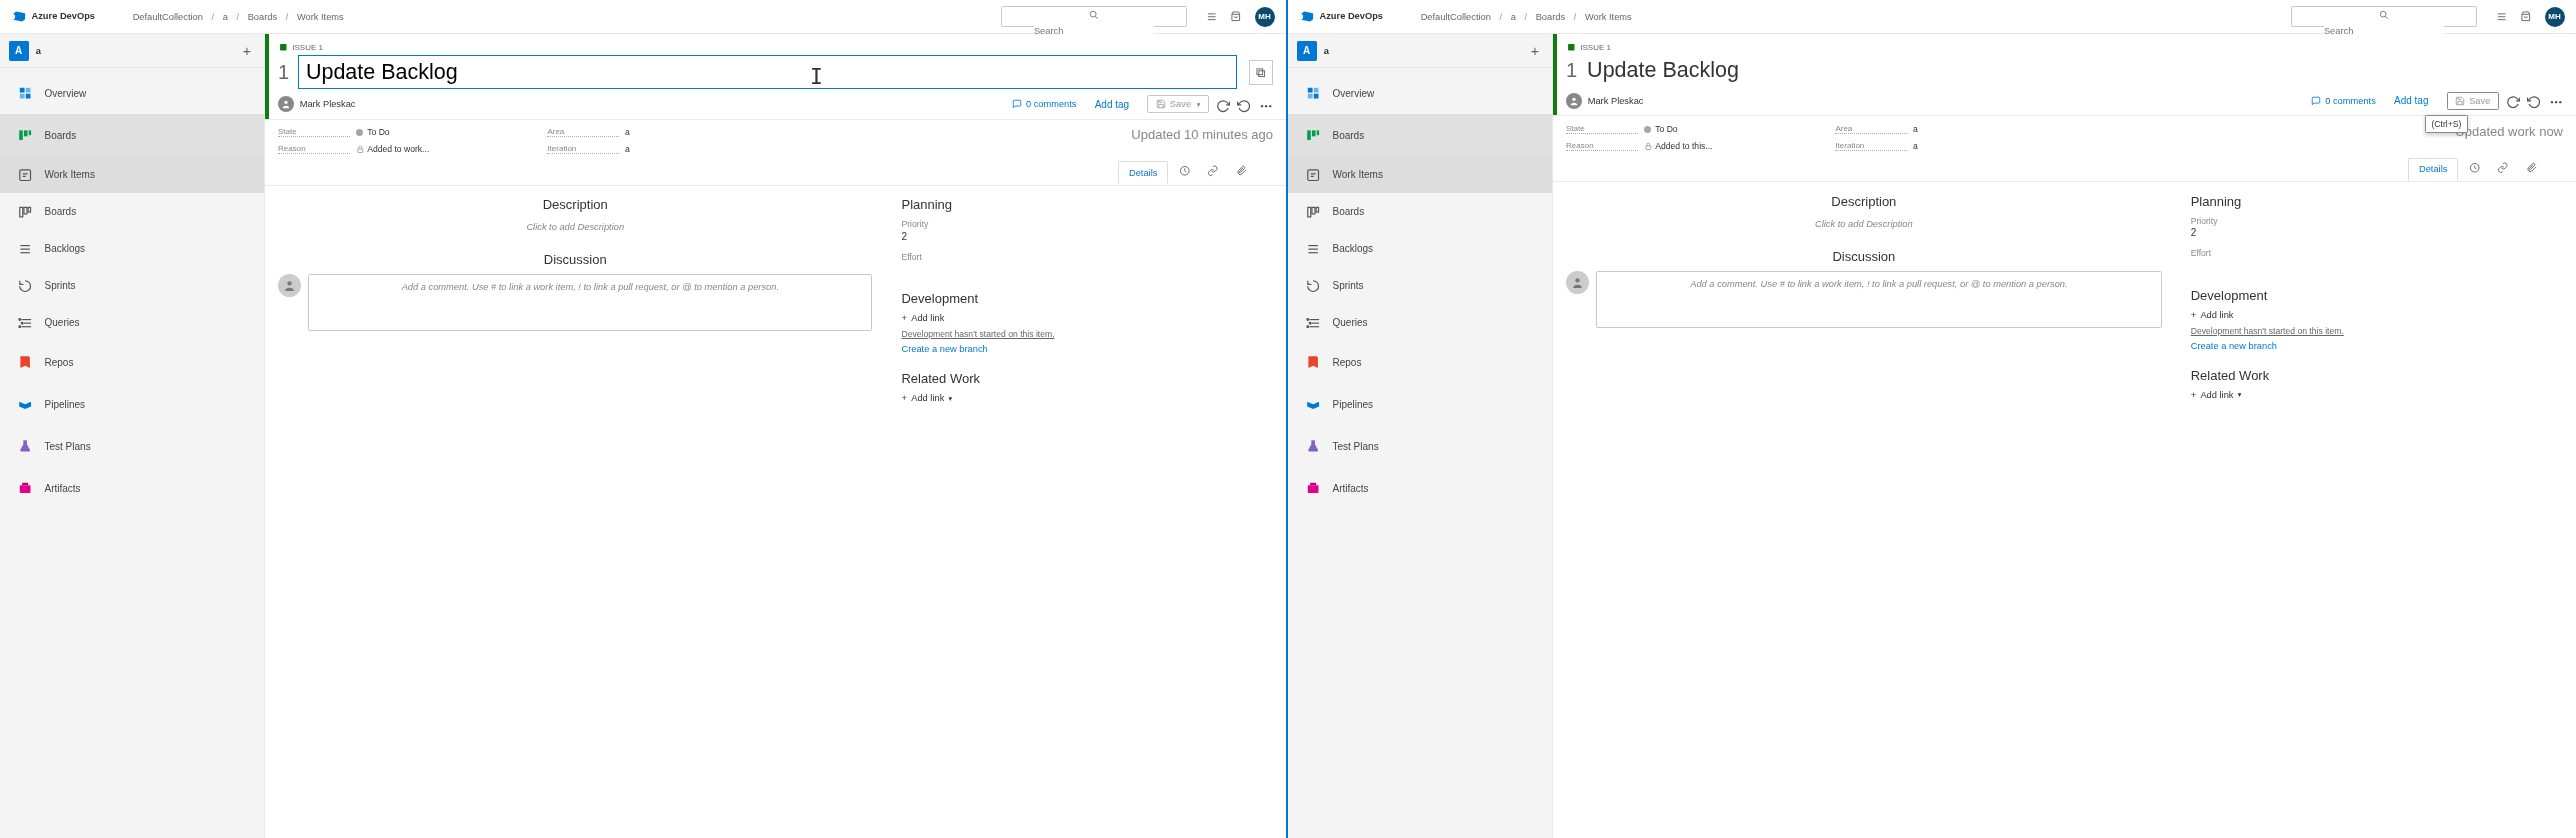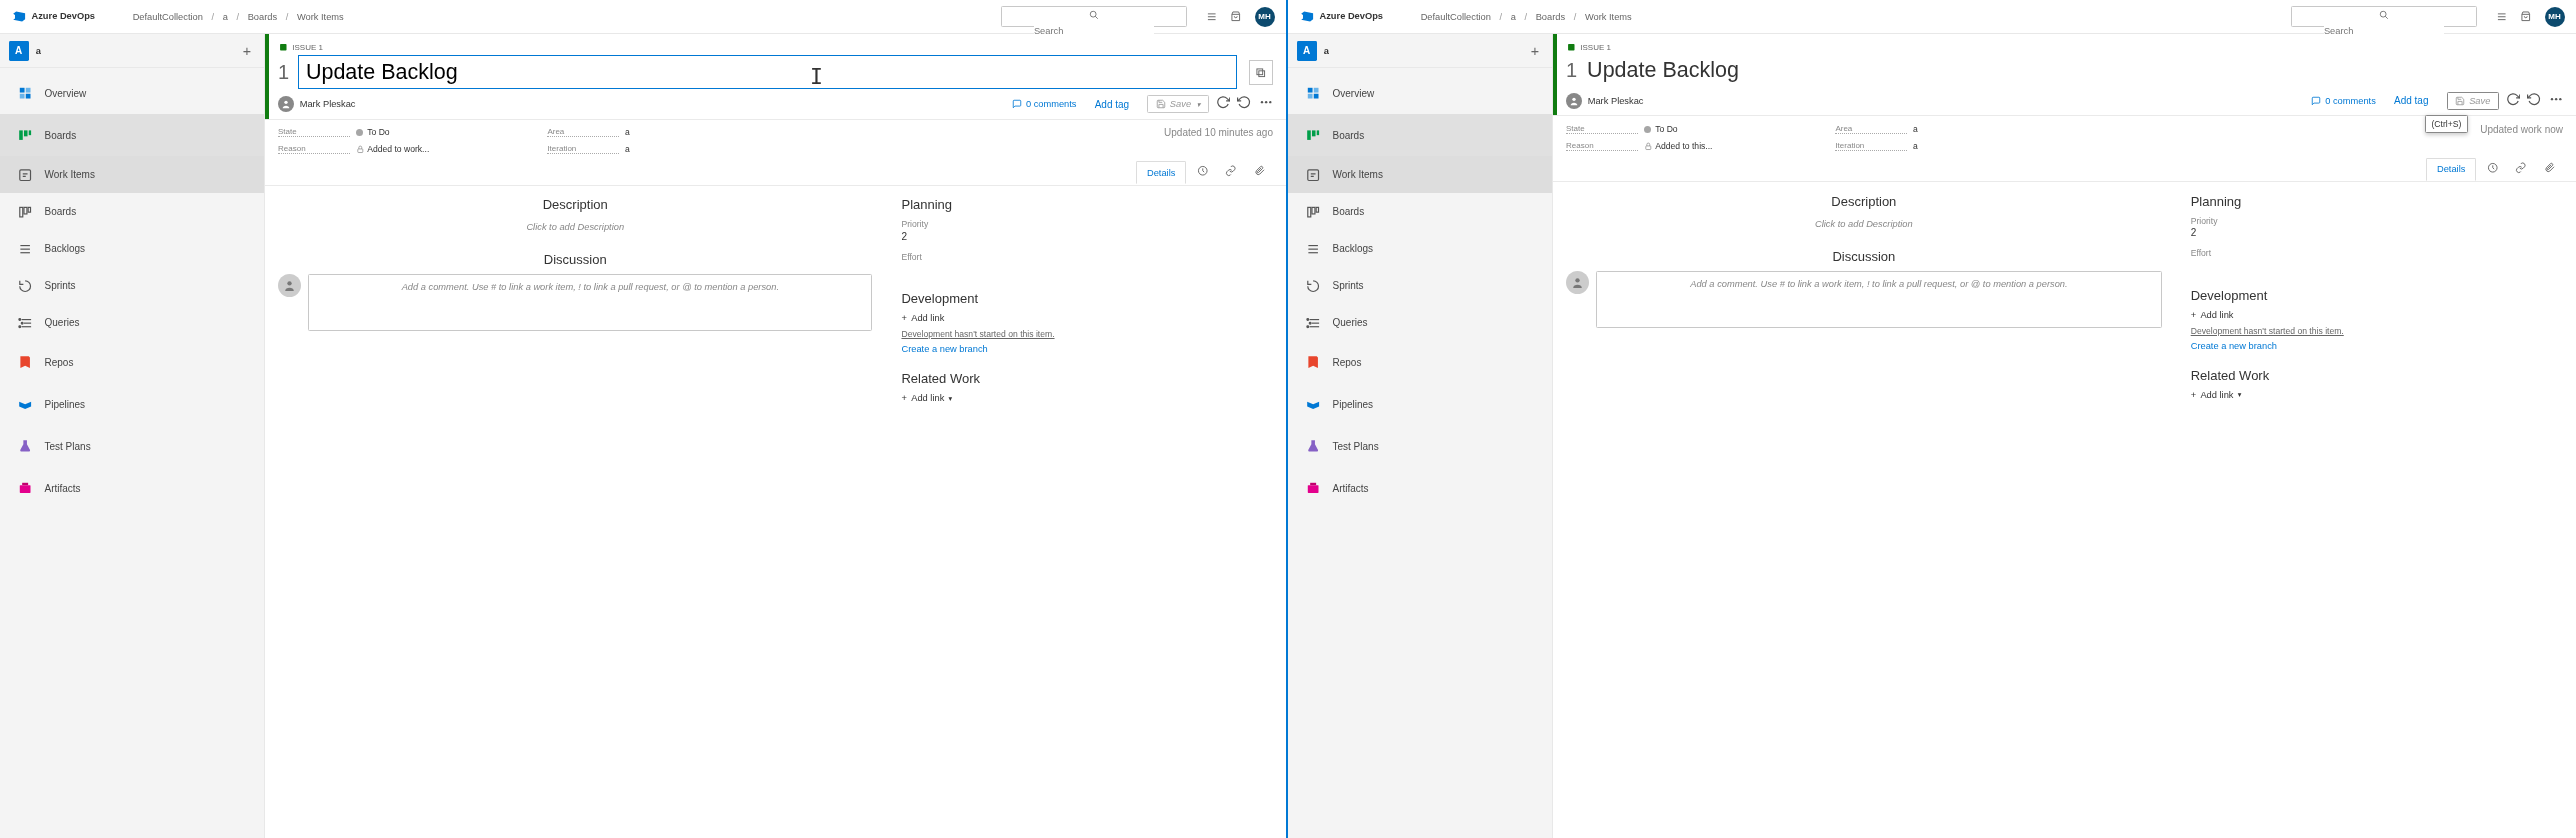--- a/index.html
+++ b/index.html
@@ -49,36 +49,36 @@
 .wi-id { font-size: 20px; color: #666; }
 .title-input { flex: 1; font-size: 21.5px; padding: 2.9px 7.2px; border: 0.7px solid #0078d4; outline: none; height: 34px; font-family: inherit; }
 .title-text { flex: 1; font-size: 21.5px; padding: 2.9px 1.4px; }
 .title-extra { width: 24.4px; height: 24.4px; border: 0.7px solid #c8c8c8; display: flex; align-items: center; justify-content: center; cursor: pointer; margin-left: 2.9px; color:#666;}
 .meta-row { display: flex; align-items: center; margin-top: 5.7px; gap: 14.3px; }
 .assignee { display: flex; align-items: center; gap: 5.7px; }
 .small-avatar { width: 16px; height: 16px; border-radius: 50%; background: #888; display: flex; align-items: center; justify-content: center; }
 .small-avatar svg { width: 10px; height: 10px; fill: #fff; }
 .comment-link { display: flex; align-items: center; gap: 4.3px; color: #0078d4; cursor: pointer; }
 .add-tag { color: #0078d4; cursor: pointer; font-size: 10px; border: 0.7px dashed transparent; padding: 1.4px 2.9px; }
-.mr-actions { margin-left: auto; display: flex; align-items: flex-start; gap: 7.2px; font-style: italic; }
+.mr-actions { margin-left: auto; display: flex; align-items: flex-end; gap: 7.2px; }
 .save-btn { display: flex; align-items: center; gap: 4.3px; border: 0.7px solid #c8c8c8; padding: 2.9px 7.2px; border-radius: 1.4px; color: #999; cursor: default; }
 .save-btn.dropdown::after { content: "▾"; margin-left: 1.4px; font-size: 7.2px; color: #888; }
 .icon-btn-m { width: 14.3px; height: 14.3px; display: flex; align-items: center; justify-content: center; color: #555; cursor: pointer; }
 .tooltip { position: absolute; top: 100%; right: 108px; background: #fff; border: 0.7px solid #888; box-shadow: 0 1.4px 4.3px rgba(0,0,0,0.2); padding: 2.9px 5.7px; font-size: 8.6px; color: #333; border-radius: 1.4px; z-index: 5; }
 
 
 .status-row { padding: 7.2px 13px 5.7px 13px; display: grid; grid-template-columns: 72px 186px 72px auto; row-gap: 7.2px; column-gap: 5.7px; align-items: center; font-size: 8.6px; color: #666; position: relative; }
 .status-row .lbl { color: #888; border-bottom: 0.7px dotted #aaa; display: inline-block; font-size:8px;}
 .status-row .val { color: #333; }
-.status-row .updated { position: absolute; right: 13px; top: 7.2px; color: #888; font-size: 10px; }
+.status-row .updated { position: absolute; right: 13px; top: 7.2px; color: #888; font-size: 13px; }
 .state-dot { width: 7.2px; height: 7.2px; border-radius: 50%; background: #a6a6a6; display: inline-block; margin-right: 4.3px; vertical-align: middle; }
 .lock-icon { width: 8.6px; height: 8.6px; color: #888; margin-right: 2.9px; vertical-align: middle; }
 
 
-.tab-bar { display: flex; justify-content: flex-end; padding: 0 13px; border-bottom: 0.7px solid #eaeaea; align-items: center; gap: 3px; }
+.tab-bar { display: flex; justify-content: flex-end; padding: 0 31px; border-bottom: 0.7px solid #eaeaea; align-items: center; gap: 3px; }
 .tab { padding: 5.7px 10px; border: 0.7px solid transparent; cursor: pointer; color: #0078d4; font-size: 9.3px; }
 .tab.active { border: 0.7px solid #ddd; border-bottom-color: #fff; border-radius: 1.4px 1.4px 0 0; margin-bottom: -0.7px; background: #fff; }
 .tab-icon { padding: 5.7px 7.2px; color: #666; cursor: pointer; }
 
 
 .detail { flex: 1; display: flex; padding: 11.5px 13px; gap: 29px; overflow: auto; }
 .col-left { flex: 1.6; text-align: center; }
 .col-right { flex: 1; }
 .sec-title { font-size: 13px; font-weight: 400; color: #333; margin-bottom: 7.2px; }
 .placeholder { color: #888; font-style: italic; padding: 2.9px 1.4px; }

